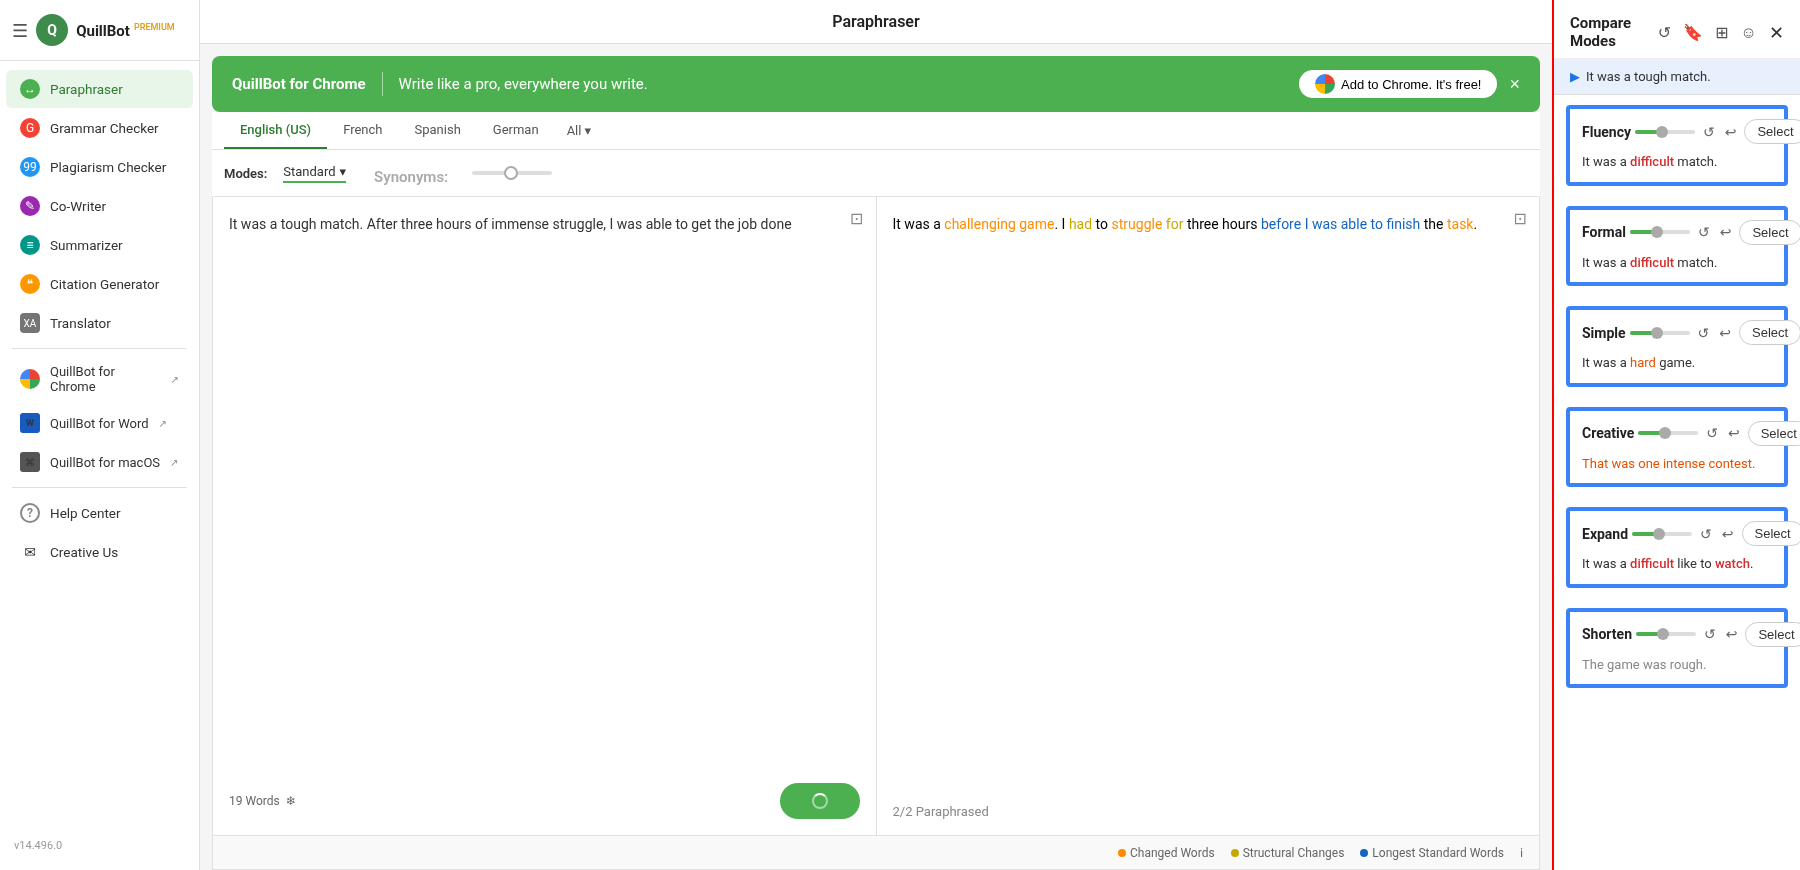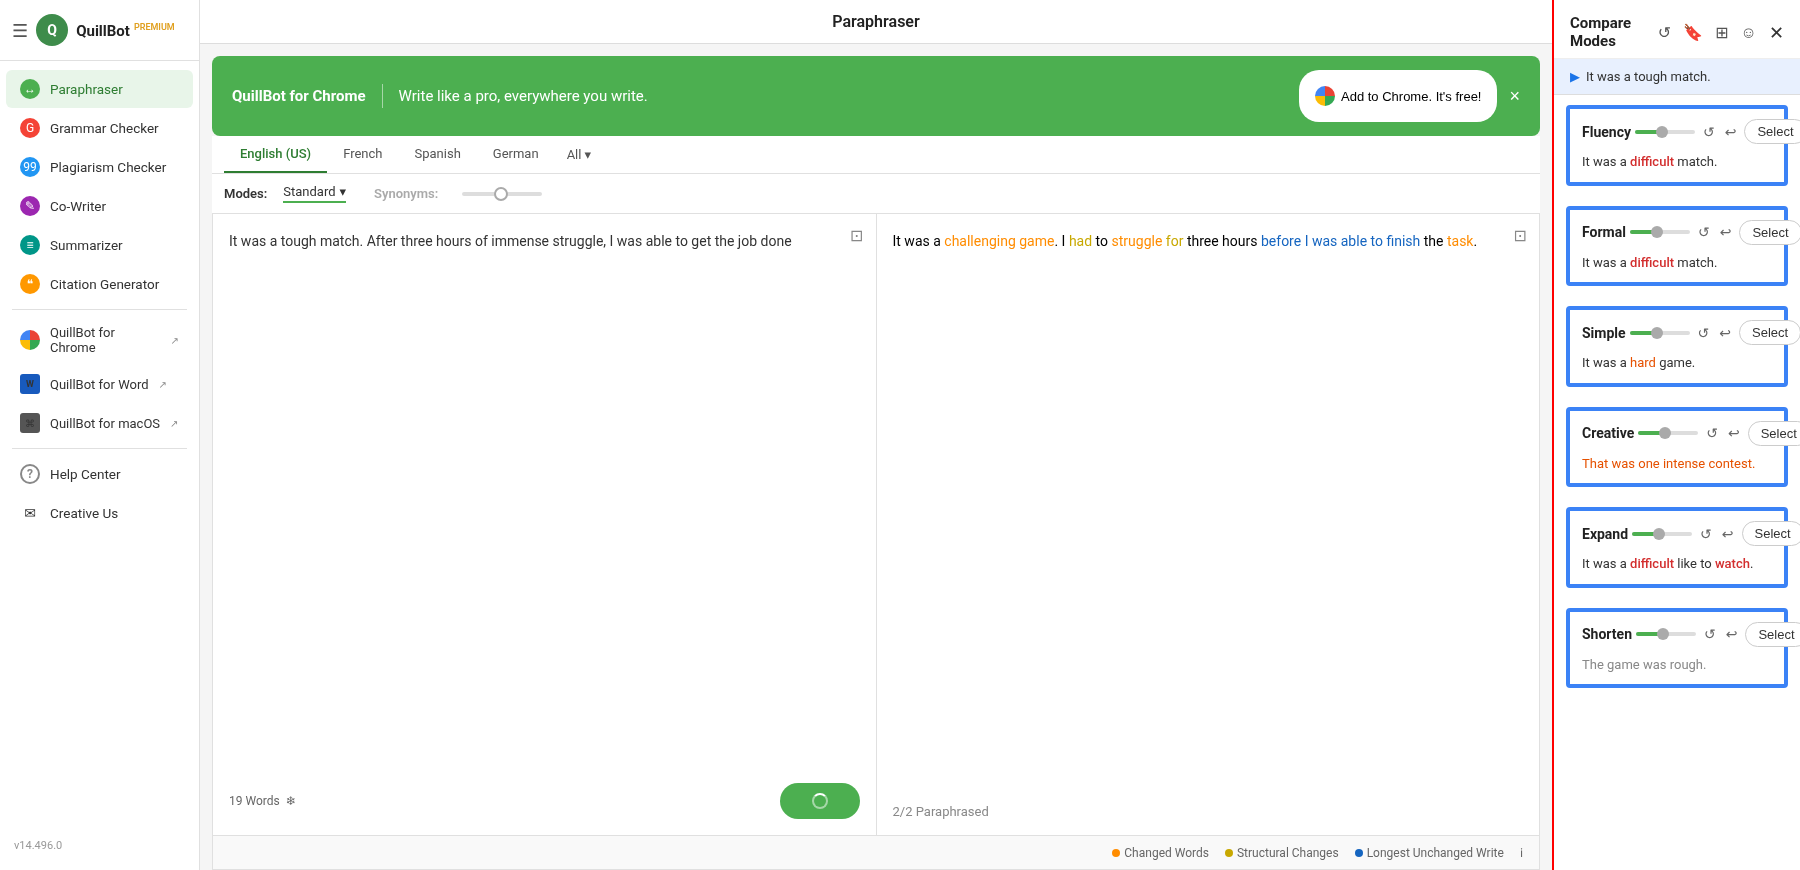--- a/index.html
+++ b/index.html
@@ -36,35 +36,35 @@
 
     .content-area { flex: 1; padding: 0; overflow: hidden; display: flex; flex-direction: column; }
 
     
     .chrome-banner { background: #4caf50; display: flex; align-items: center; justify-content: space-between; padding: 14px 20px; margin: 12px 12px 0; border-radius: 8px; }
     .banner-left { display: flex; align-items: center; gap: 16px; }
     .banner-brand { color: white; font-weight: 700; font-size: 15px; }
     .banner-divider { width: 1px; height: 24px; background: rgba(255,255,255,0.5); }
     .banner-text { color: white; font-size: 15px; }
     .banner-right { display: flex; align-items: center; gap: 12px; }
-    .chrome-btn { background: white; border: none; border-radius: 20px; padding: 16px 16px; display: flex; align-items: center; gap: 6px; cursor: pointer; font-size: 13px; font-weight: 500; }
+    .chrome-btn { background: white; border: none; border-radius: 20px; padding: 4px 16px; display: flex; align-items: center; gap: 6px; cursor: pointer; font-size: 13px; font-weight: 500; }
     .chrome-circle { width: 20px; height: 20px; border-radius: 50%; background: conic-gradient(#ea4335 0deg 90deg, #34a853 90deg 180deg, #fbbc05 180deg 270deg, #4285f4 270deg 360deg); }
     .banner-close { color: white; cursor: pointer; font-size: 18px; background: none; border: none; }
 
     
     .lang-bar { display: flex; align-items: center; gap: 0; padding: 0 12px; background: white; border-bottom: 1px solid #e0e0e0; margin: 0 12px; }
     .lang-tab { padding: 10px 16px; font-size: 13px; color: #555; cursor: pointer; border-bottom: 2px solid transparent; }
     .lang-tab.active { color: #2e7d32; border-bottom: 2px solid #2e7d32; font-weight: 500; }
     .lang-all { display: flex; align-items: center; gap: 3px; padding: 10px 12px; font-size: 13px; color: #555; cursor: pointer; }
 
     
     .editor-toolbar { display: flex; align-items: center; gap: 16px; padding: 10px 12px; background: white; margin: 0 12px; border-bottom: 1px solid #e0e0e0; }
     .modes-label { font-size: 13px; font-weight: 600; color: #333; }
     .mode-dropdown { display: flex; align-items: center; gap: 4px; font-size: 13px; color: #333; cursor: pointer; border-bottom: 2px solid #4caf50; padding-bottom: 2px; }
-    .synonyms-label { font-size: 13px; font-weight: 600; color: #aaa; margin-left: 12px; }
+    .synonyms-label { font-size: 15px; font-weight: 600; color: #aaa; margin-left: 12px; margin-top: 8px; }
     .slider-track { width: 80px; height: 4px; background: #ddd; border-radius: 2px; position: relative; margin-left: 8px; }
     .slider-thumb { width: 14px; height: 14px; background: white; border: 2px solid #aaa; border-radius: 50%; position: absolute; top: -5px; left: 40%; }
 
     
     .editor-panels { display: flex; flex: 1; margin: 0 12px; background: white; border: 1px solid #e0e0e0; border-top: none; overflow: hidden; }
     .input-panel { flex: 1; padding: 16px; display: flex; flex-direction: column; border-right: 1px solid #e0e0e0; position: relative; }
     .output-panel { flex: 1; padding: 16px; display: flex; flex-direction: column; position: relative; }
     .panel-copy { position: absolute; top: 12px; right: 12px; font-size: 16px; color: #888; cursor: pointer; }
     .input-text { font-size: 14px; color: #333; line-height: 1.6; flex: 1; }
     .output-text { font-size: 14px; line-height: 1.6; flex: 1; }
@@ -143,20 +143,24 @@
       <span>Co-Writer</span>
     </div>
     <div class="nav-item">
       <div class="nav-icon teal">≡</div>
       <span>Summarizer</span>
     </div>
     <div class="nav-item">
       <div class="nav-icon orange">❝</div>
       <span>Citation Generator</span>
     </div>
+    <div class="nav-item">
+      <div class="nav-icon gray" style="font-size:10px;">XA</div>
+      <span>Translator</span>
+    </div>
     <div class="sidebar-divider"></div>
     <div class="nav-item-ext">
       <div class="nav-icon" style="background:conic-gradient(#ea4335 0deg 90deg,#34a853 90deg 180deg,#fbbc05 180deg 270deg,#4285f4 270deg 360deg);"></div>
       <span>QuillBot for Chrome</span>
       <span class="ext-badge">↗</span>
     </div>
     <div class="nav-item-ext">
       <div class="nav-icon" style="background:#185abd;border-radius:3px;font-size:9px;font-weight:700;">W</div>
       <span>QuillBot for Word</span>
       <span class="ext-badge">↗</span>
@@ -267,21 +271,21 @@
       <div class="legend-item">
         <span class="legend-dot" style="background:#ff8c00;"></span>
         <span>Changed Words</span>
       </div>
       <div class="legend-item">
         <span class="legend-dot" style="background:#c8a800;"></span>
         <span>Structural Changes</span>
       </div>
       <div class="legend-item">
         <span class="legend-dot" style="background:#1565c0;"></span>
-        <span>Longest Unchanged Write</span>
+        <span>Longest Standard Words</span>
       </div>
       <span class="info-icon">ℹ</span>
     </div>
   </div>
 </main>
 
 <aside class="compare-panel">
   <div class="compare-header">
     <span class="compare-title">Compare Modes</span>
     <div class="compare-header-icons">

